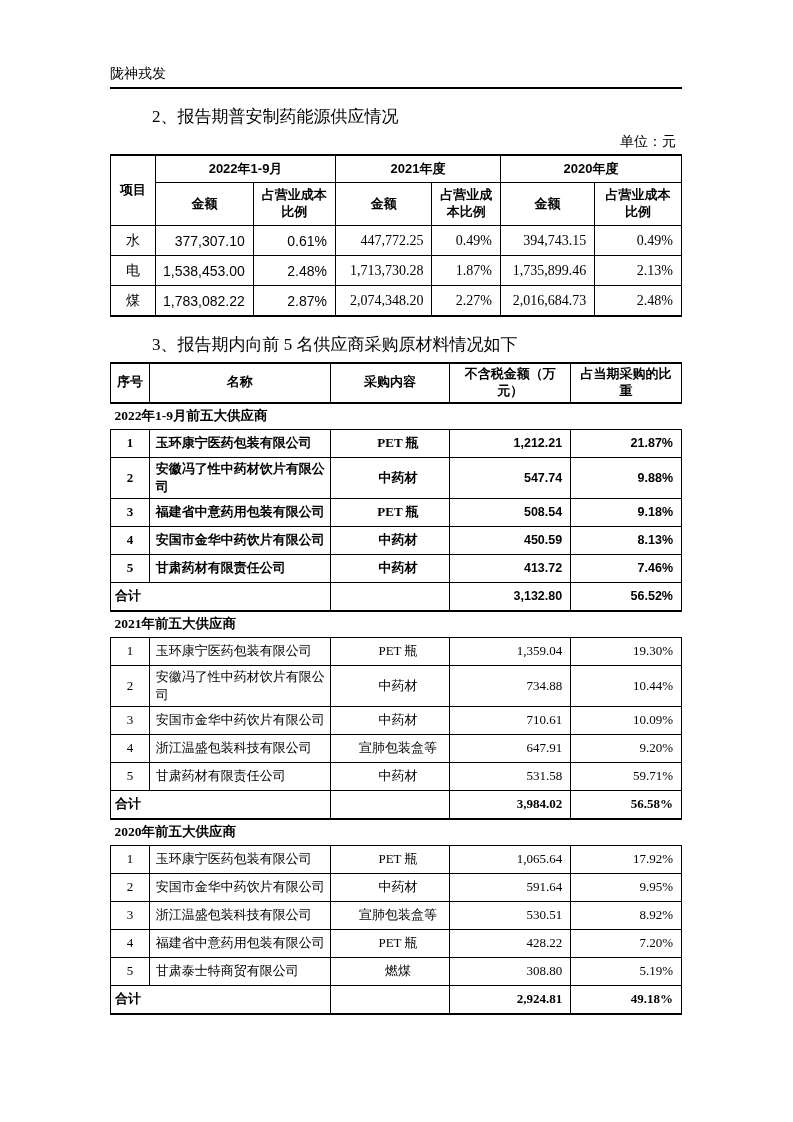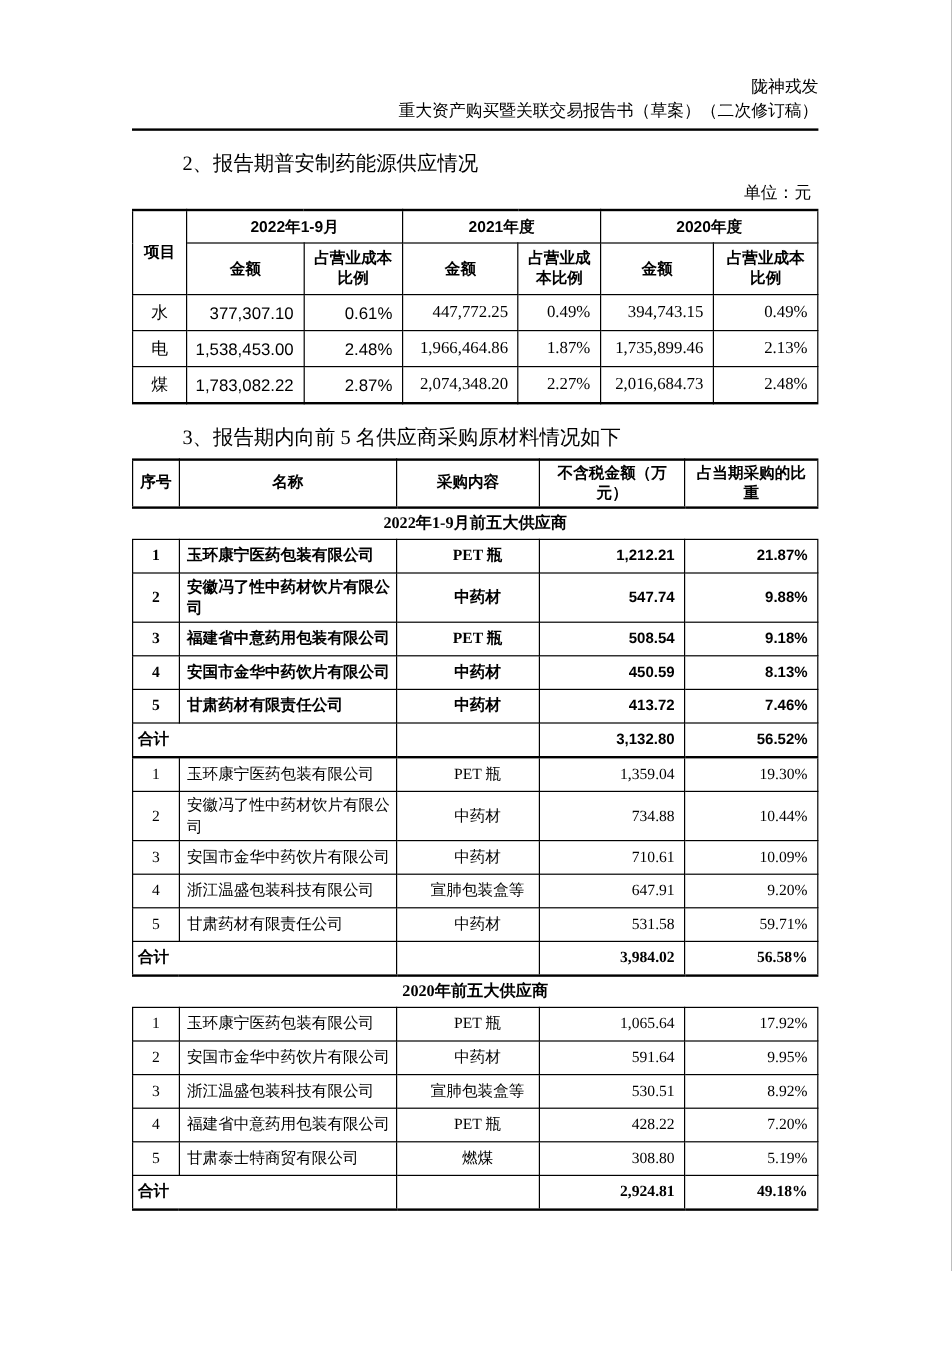--- a/index.html
+++ b/index.html
@@ -6,21 +6,21 @@
   .page{
     width:793px;height:1122px;background:#ffffff;position:relative;
     font-family:"Liberation Serif","DejaVu Serif",serif;color:#000;
     box-sizing:border-box;overflow:hidden;
   }
   .content{position:absolute;left:110px;top:0;width:572px;}
   
   .doc-header{
     display:flex;justify-content:space-between;align-items:flex-end;
     margin-top:64px;padding-bottom:3px;border-bottom:2px solid #000;
-    font-size:14px;line-height:20px;flex-direction:column;
+    font-size:14px;line-height:20px;
   }
   .doc-header .right{text-align:right;}
   
   .hd{margin:16px 0 0 42px;font-size:17px;line-height:24px;font-weight:500;}
   
   .para{
     margin:9px 0 0 0;font-size:16.5px;line-height:33px;
     text-indent:2em;text-align:justify;
   }
   .unit{margin:3px 6px 2px 0;font-size:14px;text-align:right;line-height:20px;}
@@ -43,38 +43,37 @@
   
   .t2{margin-top:5px;border-top:2.5px solid #000;border-bottom:2.5px solid #000;}
   .t2 th{height:32px;border-bottom:2px solid #000;}
   .t2 td{height:23px;font-size:13px;}
   .t2 td.no{text-align:center;}
   .t2 td.name{text-align:left;padding-left:6px;}
   .t2 td.cont{text-align:center;padding-left:20px;}
   .t2 td.amt,.t2 td.pct{text-align:right;padding-right:8px;}
   .t2 tr.sec-row td{
     border-left:none;border-right:none;border-top:none;border-bottom:1px solid #000;
-    text-align:center;font-weight:700;font-size:13.5px;height:21px;
+    font-weight:700;font-size:13.5px;height:21px;
   }
   .t2 tr.total-row td{border-bottom:2px solid #000;font-weight:700;}
   .t2 tr.total-row td.lbl{font-weight:700;}
   .t2 tr.y22 td{font-weight:700;}
   .t2 tr.y22 td.amt,.t2 tr.y22 td.pct,.t2 tr.y22t td.amt,.t2 tr.y22t td.pct{
     font-family:"Liberation Sans","DejaVu Sans",sans-serif;font-size:12.5px;
   }
 </style>
 </head>
 <body>
 
 <div class="page">
   <div class="content">
 
     <div class="doc-header">
       <span class="left">陇神戎发</span>
-      <span class="right">重大资产购买暨关联交易报告书（草案）（二次修订稿）</span>
     </div>
 
     <div class="hd">2、报告期普安制药能源供应情况</div>
 
 
     <div class="unit">单位：元</div>
 
     <table class="t1">
       <colgroup>
         <col style="width:7.9%">
@@ -111,21 +110,21 @@
           <td class="num bsans">0.61%</td>
           <td class="num">447,772.25</td>
           <td class="num">0.49%</td>
           <td class="num">394,743.15</td>
           <td class="num">0.49%</td>
         </tr>
         <tr>
           <td class="item">电</td>
           <td class="num bsans">1,538,453.00</td>
           <td class="num bsans">2.48%</td>
-          <td class="num">1,966,464.86</td>
+          <td class="num">1,713,730.28</td>
           <td class="num">1.87%</td>
           <td class="num">1,735,899.46</td>
           <td class="num">2.13%</td>
         </tr>
         <tr>
           <td class="item">煤</td>
           <td class="num bsans">1,783,082.22</td>
           <td class="num bsans">2.87%</td>
           <td class="num">2,074,348.20</td>
           <td class="num">2.27%</td>
@@ -194,20 +193,23 @@
           <td class="amt">413.72</td>
           <td class="pct">7.46%</td>
         </tr>
         <tr class="total-row y22t">
           <td colspan="2" class="lbl">合计</td>
           <td class="cont"></td>
           <td class="amt">3,132.80</td>
           <td class="pct">56.52%</td>
         </tr>
 
+        <tr class="sec-row">
+          <td colspan="5">2021年前五大供应商</td>
+        </tr>
         <tr>
           <td class="no">1</td>
           <td class="name">玉环康宁医药包装有限公司</td>
           <td class="cont">PET 瓶</td>
           <td class="amt">1,359.04</td>
           <td class="pct">19.30%</td>
         </tr>
         <tr>
           <td class="no">2</td>
           <td class="name">安徽冯了性中药材饮片有限公司</td>

